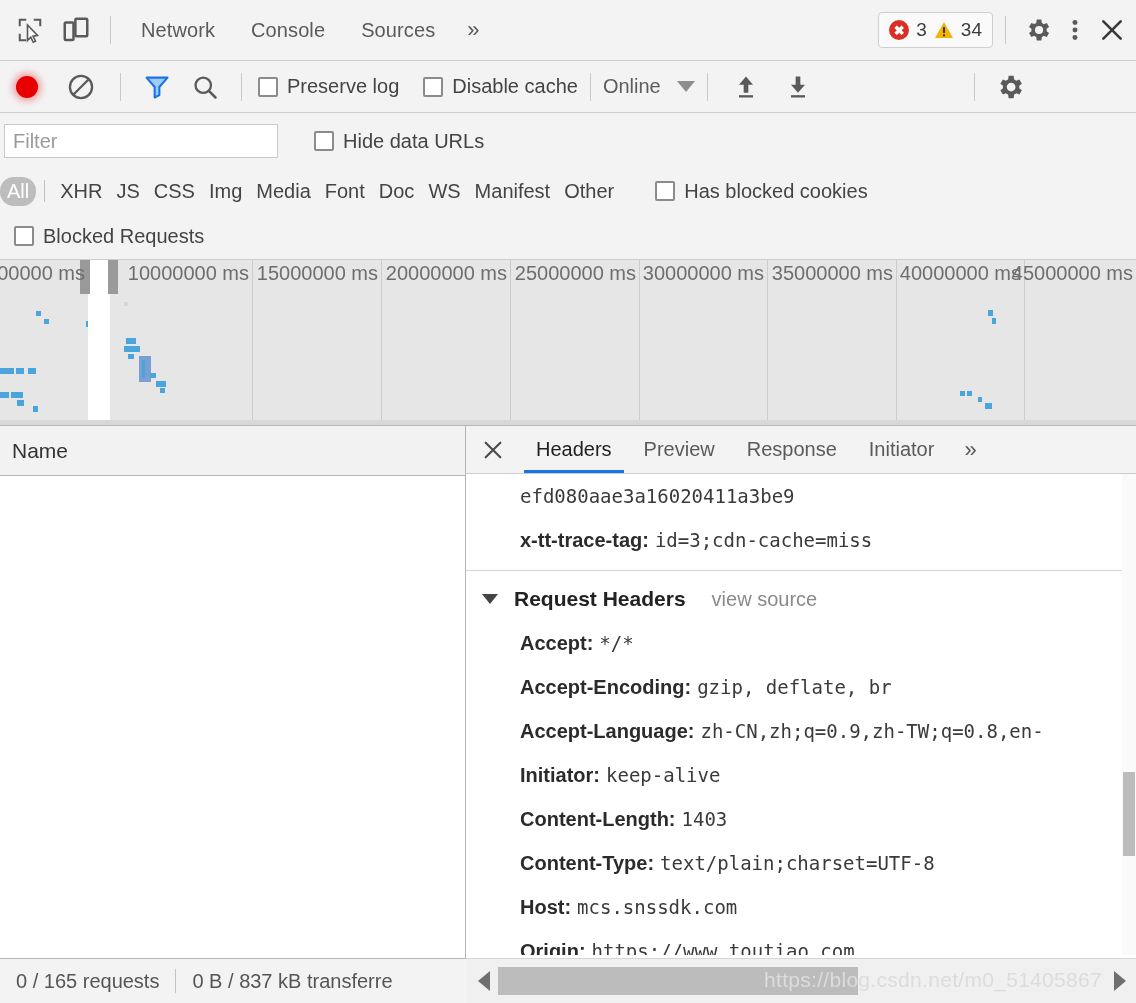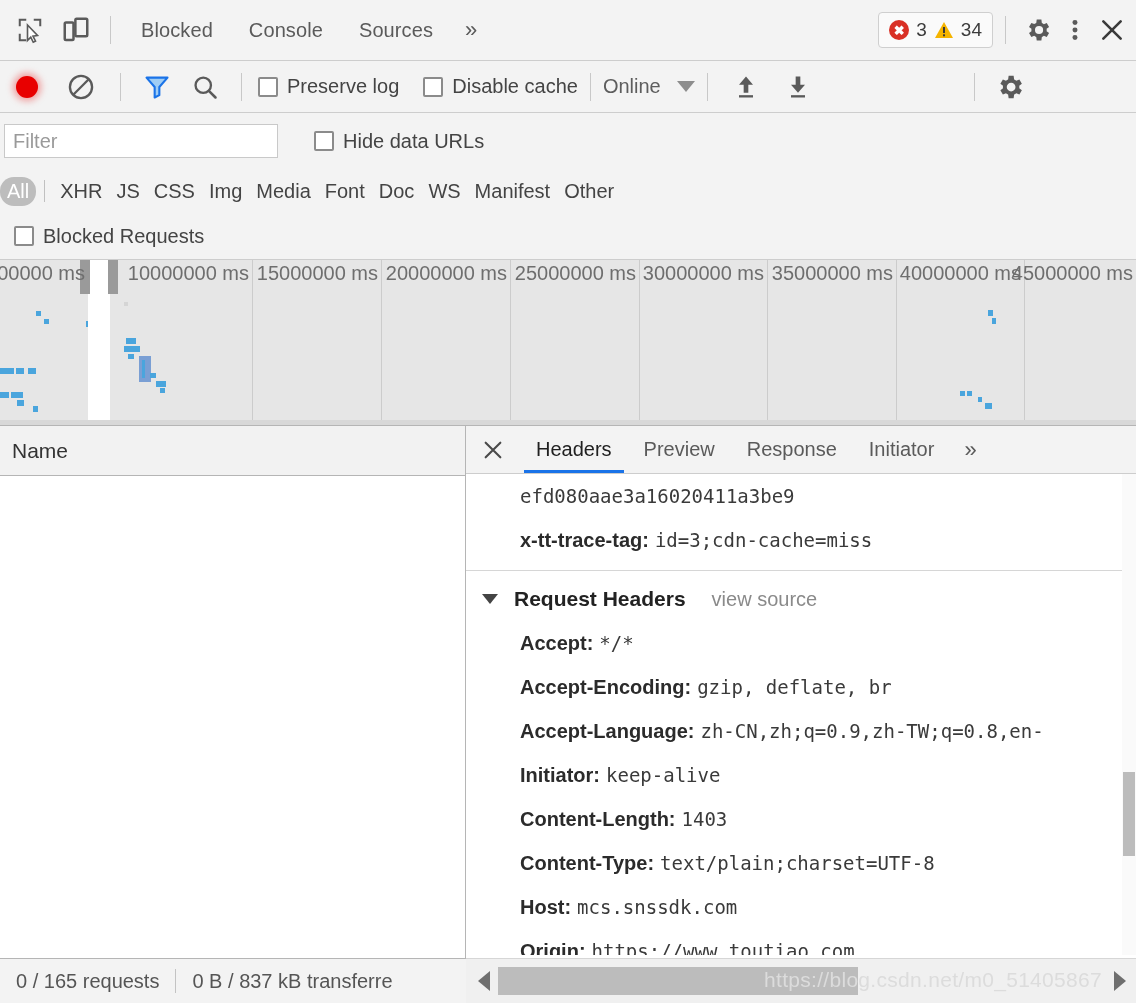--- a/index.html
+++ b/index.html
@@ -265,21 +265,21 @@
     <div class="icon-btn device-btn">
       <svg width="30" height="30" viewBox="0 0 24 24">
         <rect x="3" y="6" width="7" height="14" rx="1" fill="none" stroke="#5a5a5a" stroke-width="2"></rect>
         <rect x="11.5" y="3" width="9.5" height="14" rx="1" fill="none" stroke="#5a5a5a" stroke-width="2"></rect>
       </svg>
     </div>
     <div class="vsep"></div>
 
     <div class="paneltabs">
       <div class="ptab">
-        <span>Blocked</span>
+        <span>Network</span>
       </div>
       <div class="ptab">
         <span>Console</span>
       </div>
       <div class="ptab">
         <span>Sources</span>
       </div>
       <div class="ptab-more">
         <span>»</span>
       </div>
@@ -397,20 +397,24 @@
     <span class="type-pill">XHR</span>
     <span class="type-pill">JS</span>
     <span class="type-pill">CSS</span>
     <span class="type-pill">Img</span>
     <span class="type-pill">Media</span>
     <span class="type-pill">Font</span>
     <span class="type-pill">Doc</span>
     <span class="type-pill">WS</span>
     <span class="type-pill">Manifest</span>
     <span class="type-pill">Other</span>
+    <label class="chk-wrap" style="margin-left:34px;">
+      <span class="chk"></span>
+      <span class="chk-label">Has blocked cookies</span>
+    </label>
   </div>
 
   <div class="blockedrow">
     <label class="chk-wrap" style="margin-left:14px;">
       <span class="chk"></span>
       <span class="chk-label">Blocked Requests</span>
     </label>
   </div>
 
   <div class="overview">

